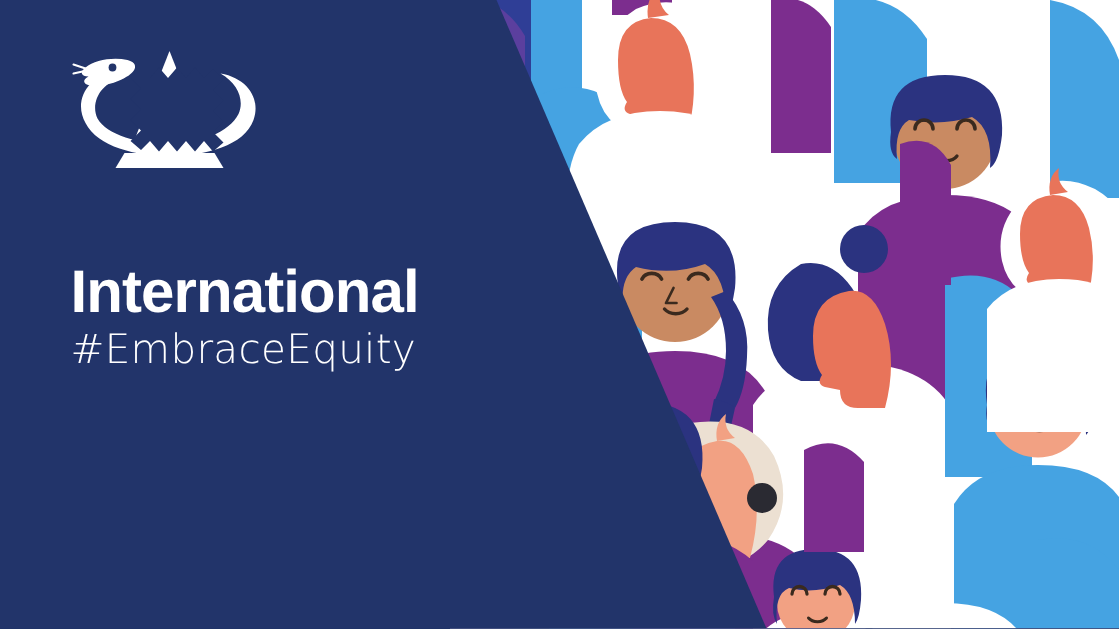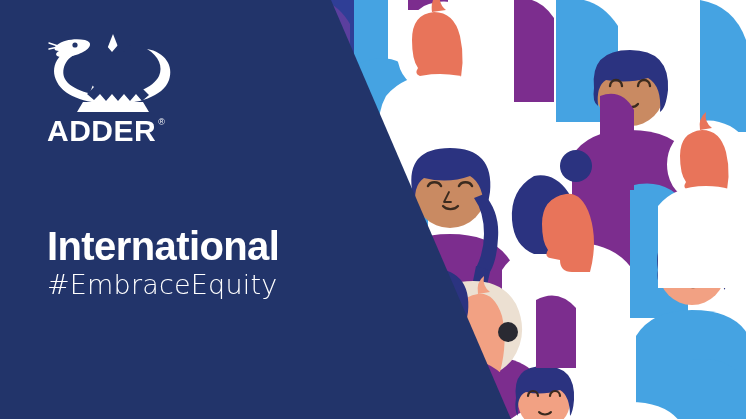--- a/index.html
+++ b/index.html
@@ -57,21 +57,21 @@
     font-size:9px;
     color:#ffffff;
     line-height:1;
     margin-top:2px;
     margin-left:2px;
     font-family:"Liberation Sans", sans-serif;
   }
 
   
   .headline{
-    margin-top:78px;
+    margin-top:58px;
     color:#ffffff;
     font-family:"Liberation Sans", sans-serif;
     font-weight:bold;
     font-size:40px;
     line-height:1.12;
     letter-spacing:-0.6px;
     max-width:330px;
   }
   .headline .l2{ display:block; }
 
@@ -250,24 +250,20 @@
           <circle cx="28" cy="15" r="2.6" fill="#22346a"></circle>
 
           <path d="M11,16 L2,13 M11,17 L2,19" stroke="#ffffff" stroke-width="1.4" fill="none" stroke-linecap="round"></path>
 
           <path d="M40,22 l7,7 l-7,7 l7,7 l-7,7 l7,7 l-7,7 l7,6
                    l6,-6 l6,7 l6,-7 l6,7 l6,-7 l6,7 l6,-7 l6,7 l7,-6
                    l-7,-7 l7,-7 l-7,-7 l7,-7 l-7,-7 l7,-7 l-7,-7
                    l-6,6 l-6,-7 l-6,7 l-6,-7 l-6,7 l-6,-7 l-6,7 Z" fill="#22346a"></path>
         </g>
       </svg>
-      <div class="logo-word">
-        <span class="wd">ADDER</span>
-        <span class="reg">®</span>
-      </div>
     </div>
 
     <h1 class="headline">
       <span class="l1">International</span>
     </h1>
 
     <div class="hashtag">#EmbraceEquity</div>
 
   </div>
 </div>

